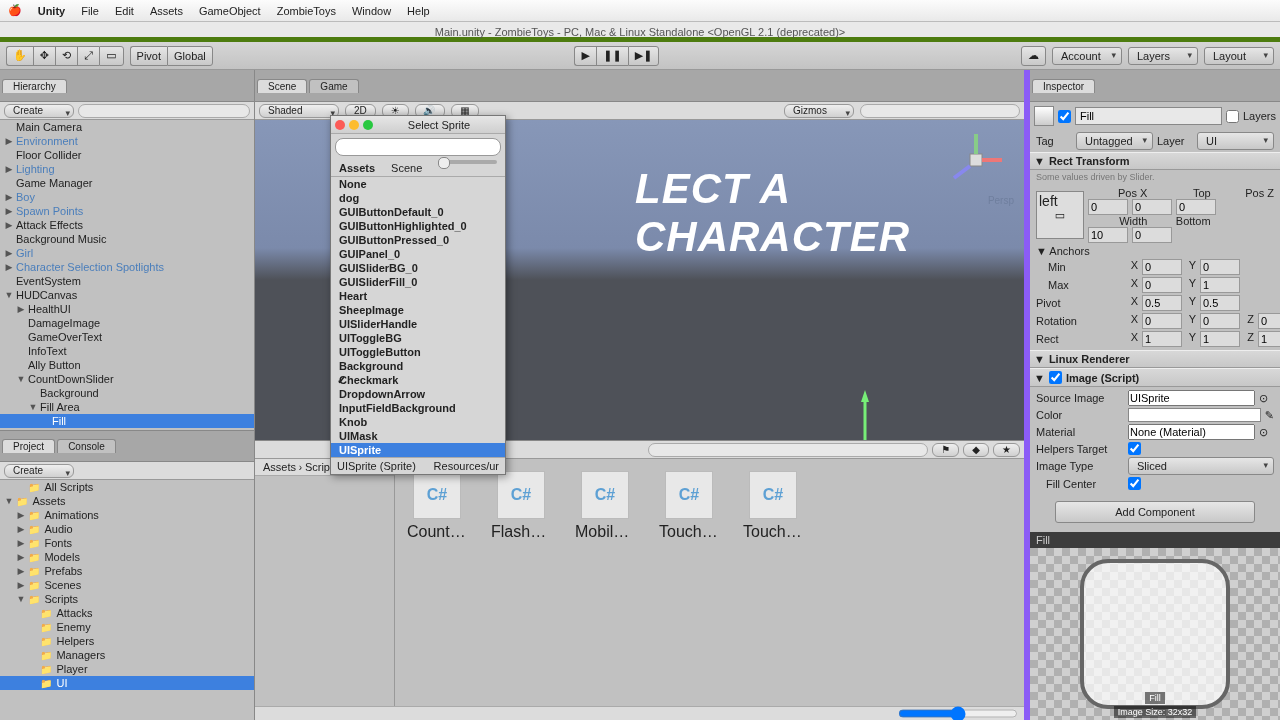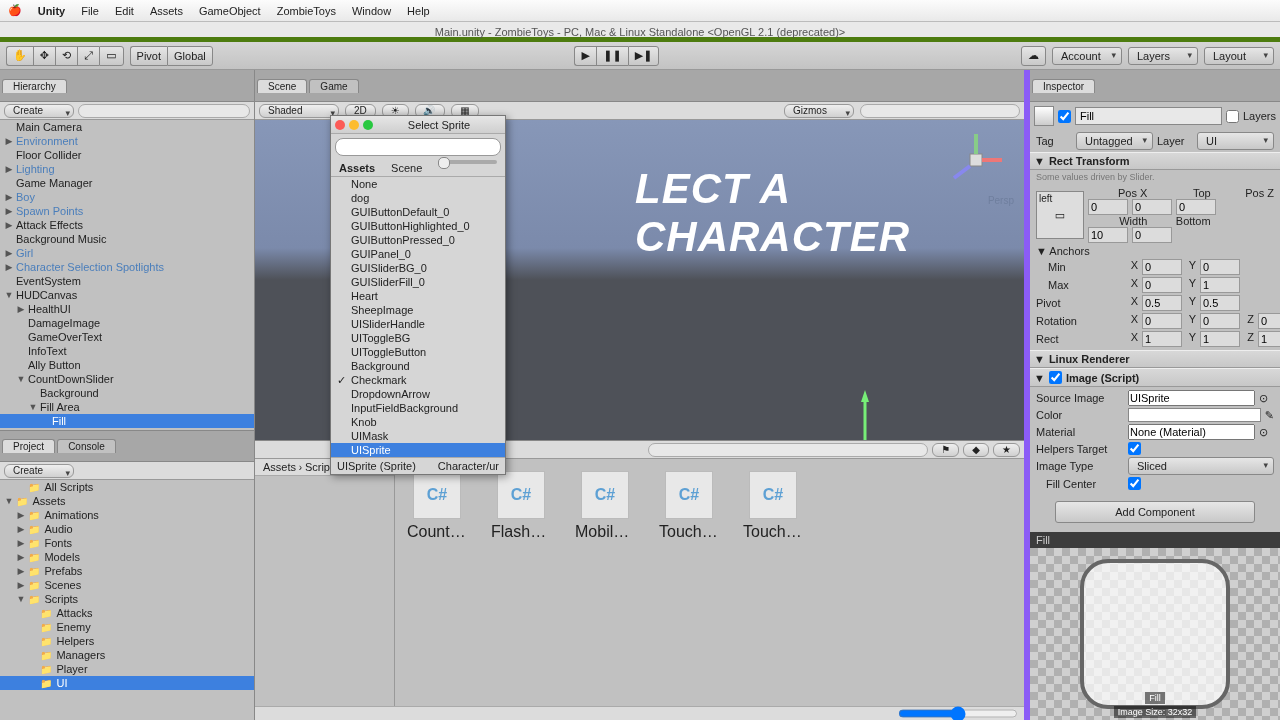--- a/index.html
+++ b/index.html
@@ -75,21 +75,21 @@
 .traffic span { width: 10px; height: 10px; border-radius: 5px; display: inline-block; }
 .traffic .r { background: #fc5b57; } .traffic .y { background: #fdbc2e; } .traffic .g { background: #28c840; }
 .popup-search { padding: 4px; }
 .popup-search input { width: 100%; background: #fff; border: 1px solid #999; border-radius: 8px; padding: 2px 16px 2px 16px; }
 .popup-tabs { display: flex; padding: 0 4px; gap: 8px; border-bottom: 1px solid #aaa; }
 .popup-tabs span { padding: 2px 4px; }
 .popup-tabs .active { font-weight: bold; }
 .popup-slider { flex: 1; margin: 0 4px; height: 4px; background: #aaa; border-radius: 2px; position: relative; }
 .popup-slider::after { content: ""; position: absolute; left: 0; top: -3px; width: 10px; height: 10px; background: #eee; border: 1px solid #888; border-radius: 5px; }
 .popup-list { max-height: 290px; overflow: auto; }
-.popup-list .item { padding: 1px 4px 1px 20px; position: relative; }
+.popup-list .item { padding: 1px 4px 1px 8px; position: relative; font-weight: bold; }
 .popup-list .item.check::before { content: "✓"; position: absolute; left: 6px; }
 .popup-list .item.sel { background: #3d80df; color: #fff; }
 .popup-footer { border-top: 1px solid #aaa; display: flex; justify-content: space-between; padding: 2px 6px; font-size: 10px; }
 .folder-icon::before { content: "📁"; font-size: 10px; margin-right: 2px; }
 .cube-icon { width: 20px; height: 20px; background: linear-gradient(#fff,#ccc); border: 1px solid #888; }
 </style>
 </head>
 <body>
 
 <div class="menubar">
@@ -293,21 +293,21 @@
         <div class="drop" style="flex:1">Untagged</div>
         <label>Layer</label>
         <div class="drop" style="flex:1">UI</div>
       </div>
 
       <div class="comp-header">▼ <span>Rect Transform</span></div>
       <div class="note">Some values driven by Slider.</div>
       <div class="comp-body">
         <div class="field-row">
           <div style="width:48px;height:48px;border:1px solid #888;background:#ddd;display:flex;align-items:center;justify-content:center;position:relative">
-            <div style="font-size:10px;position:absolute;top:1px;left:2px">left</div>▭
+            <div style="font-size:14px;position:absolute;top:1px;left:2px">left</div>▭
           </div>
           <div style="flex:1">
             <div class="xyz">
                 <span style="width:auto;flex:1">Pos X</span>
                 <span style="width:auto;flex:1">Top</span>
                 <span style="width:auto;flex:1">Pos Z</span>
               </div>
             <div class="xyz">
                 <input value="0" style="">
                 <input value="0" style="">
@@ -455,15 +455,15 @@
       <div class="item">Background</div>
       <div class="item check">Checkmark</div>
       <div class="item">DropdownArrow</div>
       <div class="item">InputFieldBackground</div>
       <div class="item">Knob</div>
       <div class="item">UIMask</div>
       <div class="item sel">UISprite</div>
     </div>
   <div class="popup-footer">
     <span>UISprite (Sprite)</span>
-    <span>Character/ur</span>
+    <span>Resources/ur</span>
   </div>
 </div>
 
 </body></html>

